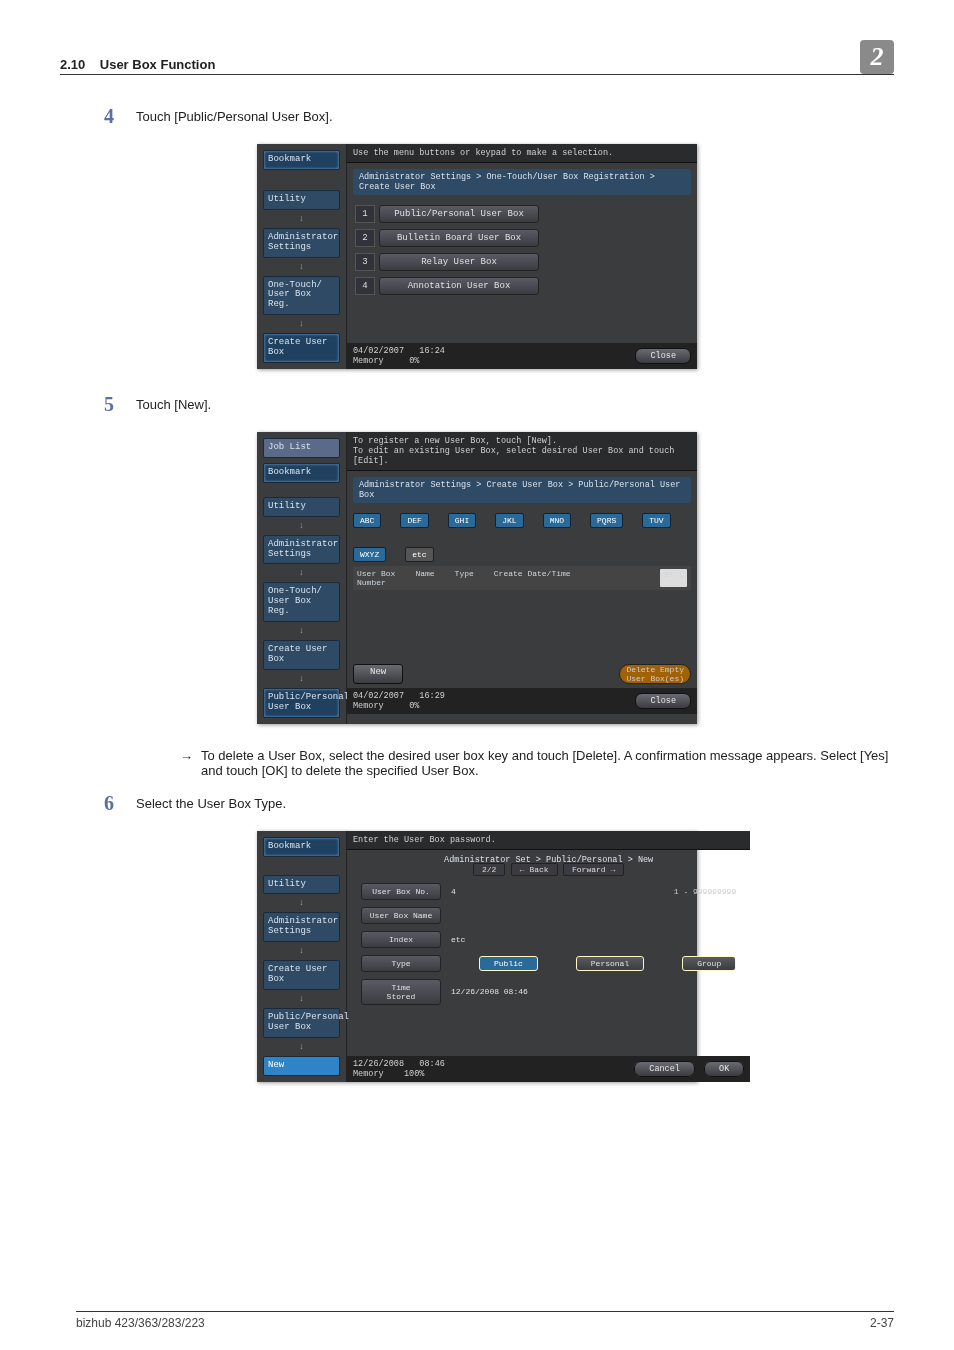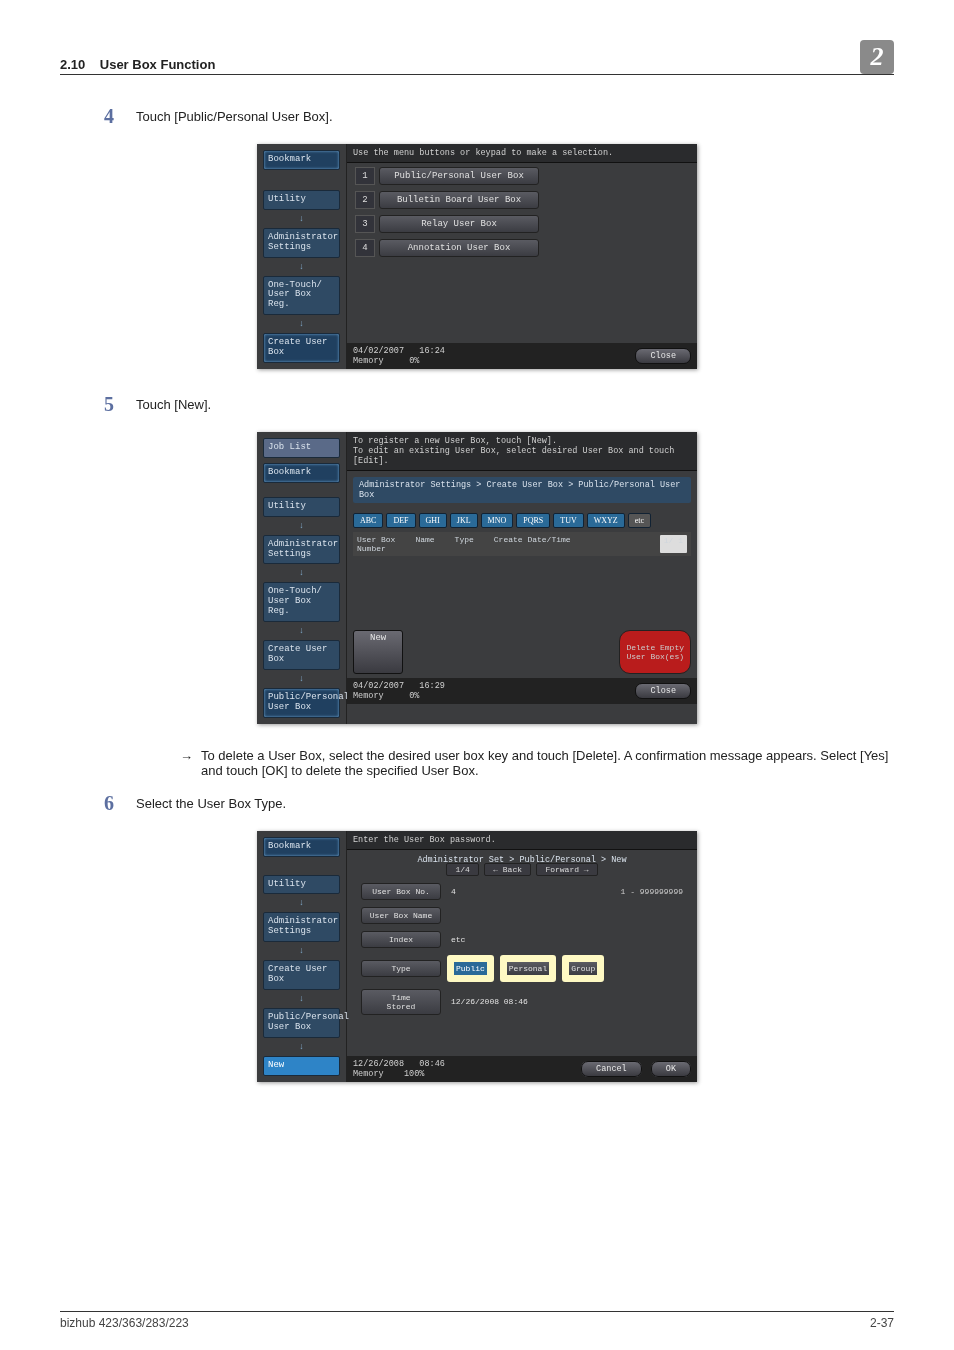--- a/index.html
+++ b/index.html
@@ -155,21 +155,21 @@
     align-items: center;
   }
   .closebtn {
     background: linear-gradient(#6a6a72,#3a3a40);
     border: 1px solid #111;
     padding: 2px 14px;
     border-radius: 7px;
     color: #e8e8e8;
   }
   
-  .alpha-row { display: flex; gap: 3px; margin: 4px 6px 4px 6px; flex-wrap: wrap; font-family: Liberation Serif, serif; }
+  .alpha-row { display: flex; gap: 19px; margin: 4px 6px 4px 6px; flex-wrap: wrap; }
   .alpha-key {
     background: #2a6a98;
     border: 1px solid #123;
     padding: 2px 6px;
     border-radius: 2px;
     color: #fff;
     font-size: 8px;
   }
   .alpha-key.etc { background: #555; }
   .listhdr {
@@ -187,54 +187,55 @@
   .listbody { height: 70px; background:#3b3c3e; margin: 0 6px; }
   .btnbar { display:flex; justify-content:space-between; padding:4px 6px; }
   .newbtn {
     background: linear-gradient(#6a6a72,#3a3a40);
     border: 1px solid #111;
     padding: 2px 16px;
     border-radius: 3px;
     color:#e8e8e8;
   }
   .delemptybtn {
-    background:#b91c1c;
+    background:#a16207;
     border:1px solid #222;
-    padding:12px 6px;
+    padding:0 6px;
     color:#ccc;
     font-size:8px;
     border-radius:11px;
   }
   
   .form-row { display:flex; gap:6px; margin: 2px 6px; align-items:center; font-size:8px;}
   .flabel {
     width: 78px;
     background: linear-gradient(#5a5b62,#3b3c42);
     border:1px solid #222;
     text-align:center;
     padding:3px 0;
     border-radius:3px;
     color:#e0e0e0;
   }
   .fval { flex:1; color:#e0e0e0; padding-left:4px; }
   .tbtn {
     background: linear-gradient(#5a5b62,#3b3c42);
-    border:7px solid #fef9c3;
-    padding:2px 2px;
+    border:1px solid #fef9c3;
+    padding:2px 14px;
     border-radius:3px;
     color:#e0e0e0;
+    margin-left:32px;
   }
   .tbtn.sel { background:#2a6a98; color:#fff; }
   .crumb2row { display:flex; justify-content:space-between; align-items:center; margin:5px 6px 2px 6px;flex-direction:column; }
   .crumbtxt { font-size:8.5px; color:#d9e2ec; }
   .navbtn { background:#3a3a40; border:1px solid #222; padding:1px 8px; color:#ddd; font-size:8px; border-radius:2px;}
   .footer {
     position: absolute;
     bottom: 20px;
-    left: 60px;
+    left: 76px;
     right: 60px;
     border-top: 1px solid #333;
     display:flex;
     justify-content:space-between;
     font-size:12px;
     padding-top:4px;
     color:#444;
   }
 </style>
 </head>
@@ -264,20 +265,21 @@
       <div class="tile" style="white-space:pre-line">Administrator
 Settings</div>
       <div class="sep">↓</div>
       <div class="tile" style="white-space:pre-line">One-Touch/
 User Box Reg.</div>
       <div class="sep">↓</div>
       <div class="tile active">Create User Box</div>
     </div>
     <div class="main">
       <div class="topline">Use the menu buttons or keypad to make a selection.</div>
+      <div class="crumb">Administrator Settings &gt; One-Touch/User Box Registration &gt; Create User Box</div>
       <div class="content">
         <div class="opt-row">
           <div class="numbox">1</div>
           <div class="opt-btn">Public/Personal User Box</div>
         </div>
         <div class="opt-row">
           <div class="numbox">2</div>
           <div class="opt-btn">Bulletin Board User Box</div>
         </div>
         <div class="opt-row">
@@ -389,21 +391,21 @@
       <div class="tile" style="white-space:pre-line">Public/Personal
 User Box</div>
       <div class="sep">↓</div>
       <div class="tile highlight">New</div>
     </div>
     <div class="main">
       <div class="topline">Enter the User Box password.</div>
       <div class="crumb2row">
         <span class="crumbtxt">Administrator Set &gt; Public/Personal &gt; New</span>
         <span>
-          <span class="navbtn">1/4</span>
+          <span class="navbtn">2/2</span>
           <span class="navbtn">← Back</span>
           <span class="navbtn">Forward →</span>
         </span>
       </div>
       <div class="content" style="gap:3px">
         <div class="form-row">
           <div class="flabel">User Box No.</div>
           <div class="fval">4</div>
           <div style="color:#ccc">1 - 999999999</div>
         </div>

